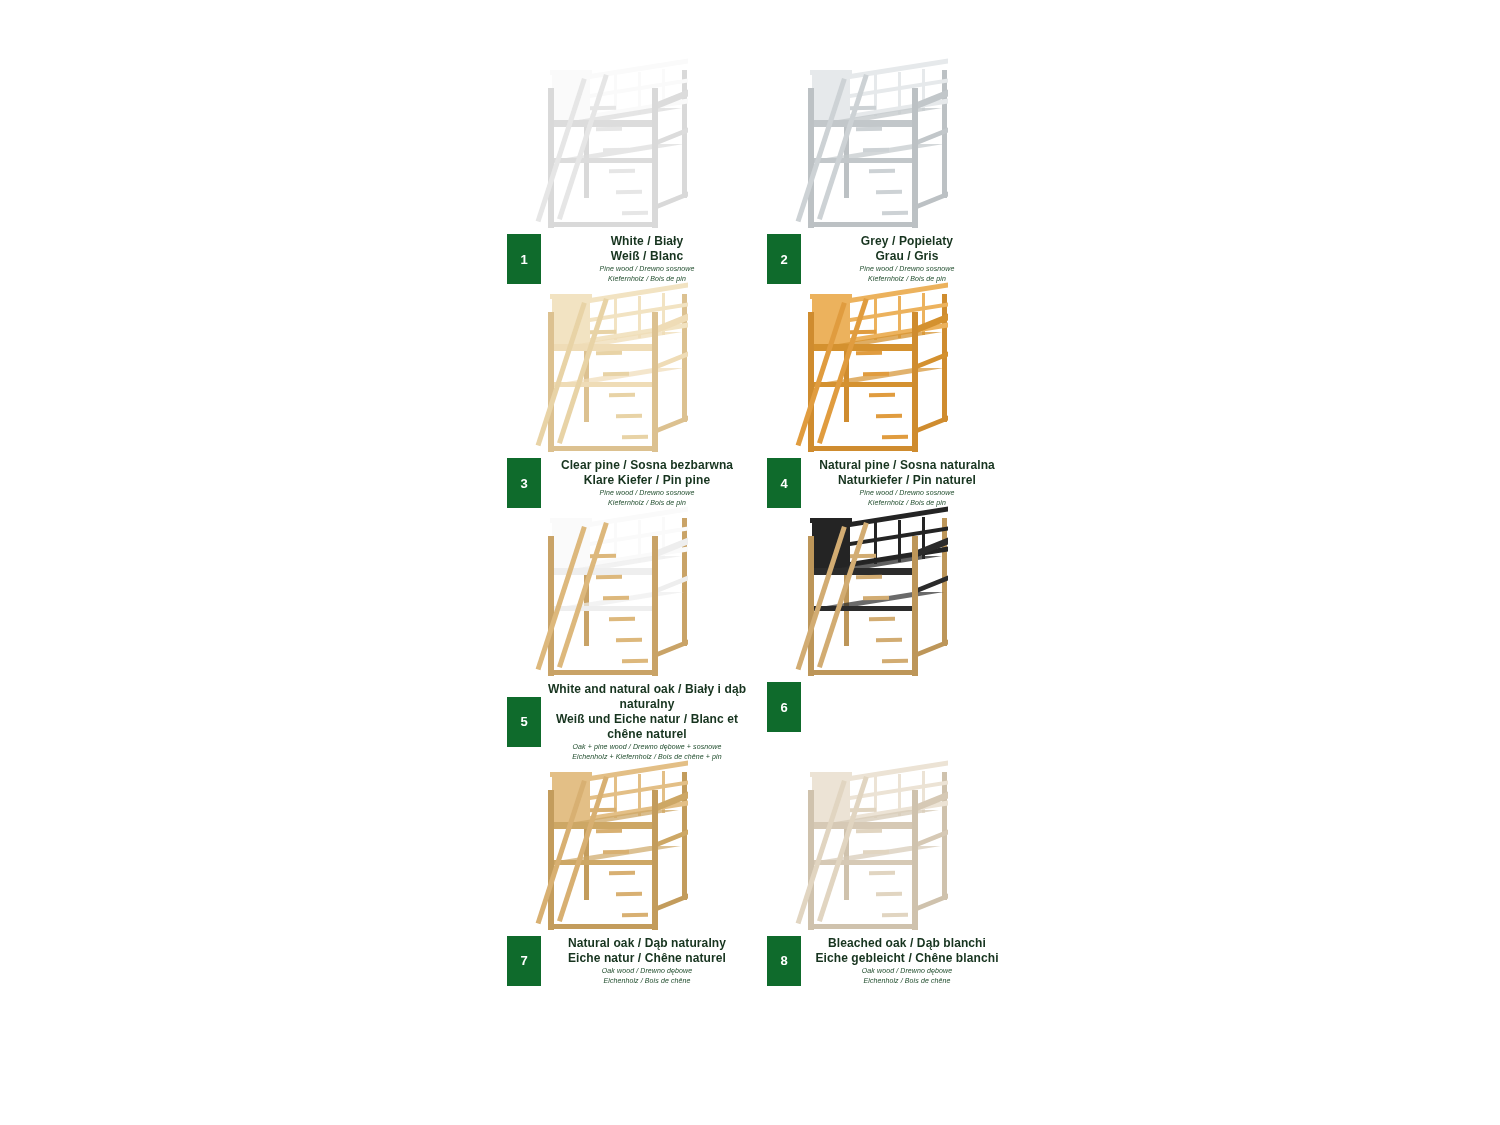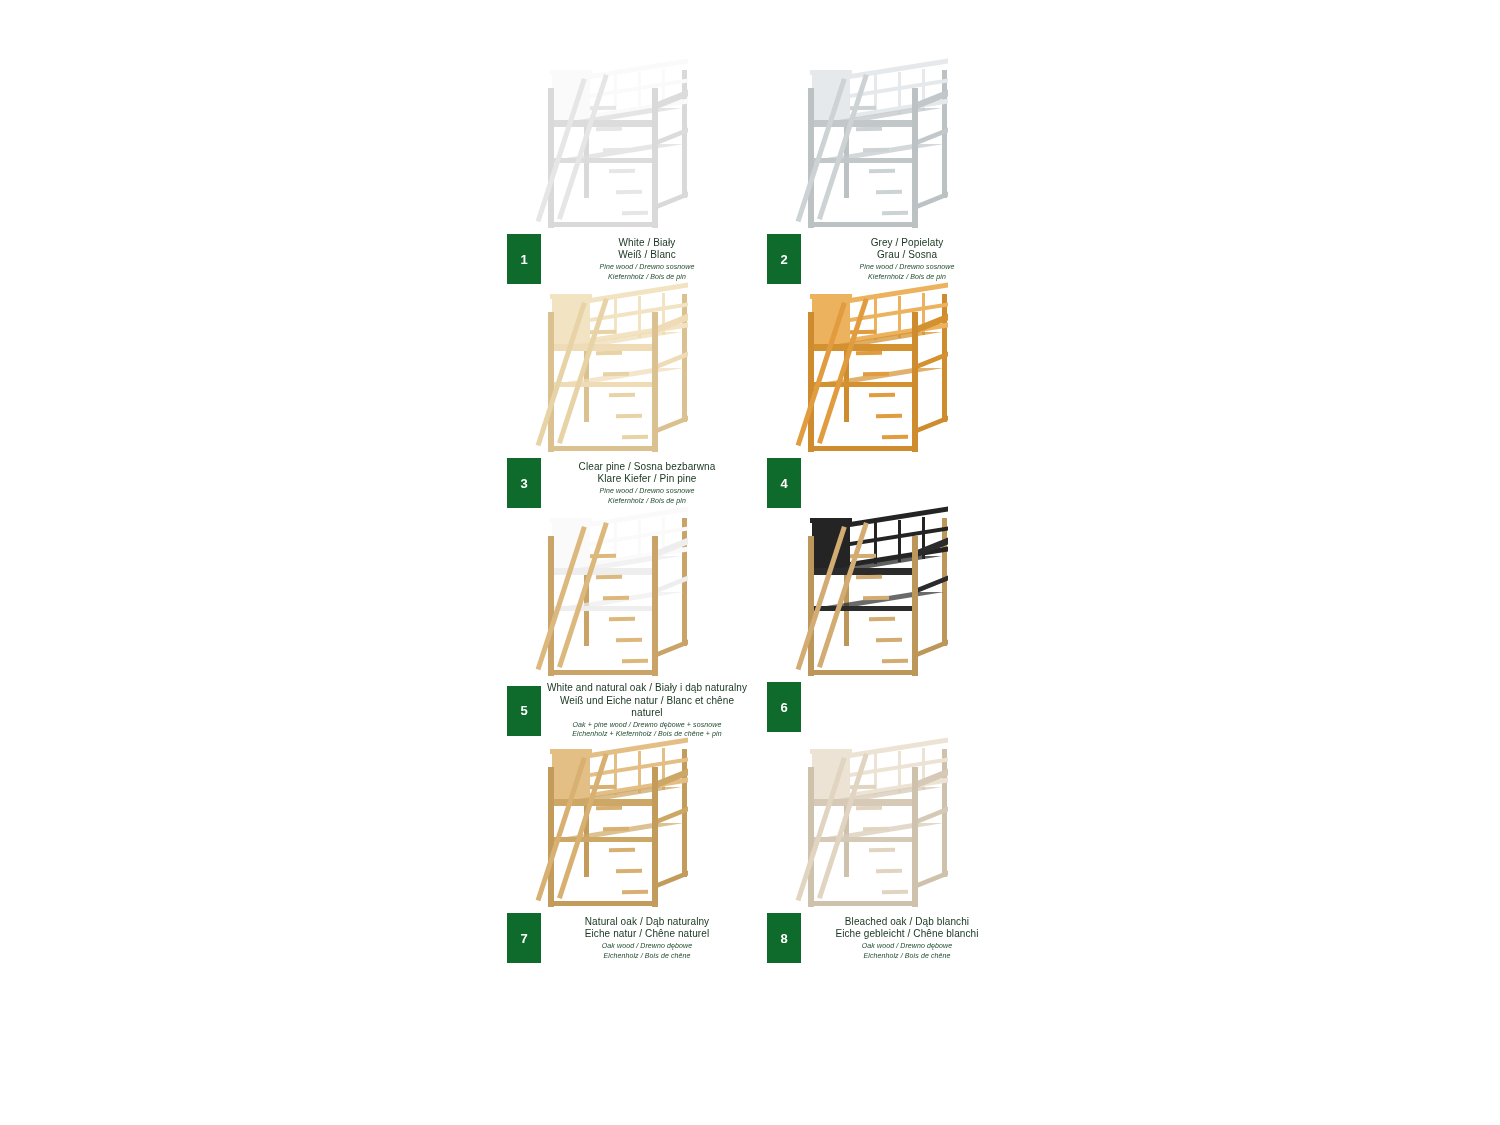--- a/index.html
+++ b/index.html
@@ -60,22 +60,22 @@
     justify-content: center;
     flex: 0 0 auto;
   }
   .caption {
     flex: 1 1 auto;
     text-align: center;
     padding: 0 4px;
     line-height: 1.25;
   }
   .cap-main {
-    font-size: 10px;
-    font-weight: normal;
+    font-size: 12px;
+    font-weight: bold;
     color: #17341f;
     letter-spacing: 0.1px;
     text-align: center;
   }
   .cap-sub {
     font-size: 7px;
     font-style: italic;
     color: #1d4a2a;
     letter-spacing: 0.1px;
     margin-top: 1px;
@@ -222,21 +222,21 @@
               <i class="rung r5 lad" style="background: rgb(205, 210, 213);"></i>
               <i class="rung r6 lad" style="background: rgb(205, 210, 213);"></i>
             <i class="foot-front" style="background: rgb(188, 193, 196);"></i>
               <i class="foot-side" style="background: rgb(188, 193, 196);"></i>
           </div>
         </div>
         <div class="caption-row">
           <div class="badge">2</div>
           <div class="caption">
             <div class="cap-main">Grey / Popielaty</div>
-            <div class="cap-main">Grau / Sosna</div>
+            <div class="cap-main">Grau / Gris</div>
             <div class="cap-sub">Pine wood / Drewno sosnowe</div>
             <div class="cap-sub">Kiefernholz / Bois de pin</div>
           </div>
         </div>
       </div>
     </div>
 
     <div class="row">
       <div class="cell">
         <div class="imgbox">
@@ -312,20 +312,26 @@
               <i class="rung r3 lad" style="background: rgb(224, 156, 63);"></i>
             <i class="rung r4 lad" style="background: rgb(224, 156, 63);"></i>
               <i class="rung r5 lad" style="background: rgb(224, 156, 63);"></i>
               <i class="rung r6 lad" style="background: rgb(224, 156, 63);"></i>
             <i class="foot-front" style="background: rgb(207, 140, 47);"></i>
               <i class="foot-side" style="background: rgb(207, 140, 47);"></i>
           </div>
         </div>
         <div class="caption-row">
           <div class="badge">4</div>
+          <div class="caption">
+            <div class="cap-main">Natural pine / Sosna naturalna</div>
+            <div class="cap-main">Naturkiefer / Pin naturel</div>
+            <div class="cap-sub">Pine wood / Drewno sosnowe</div>
+            <div class="cap-sub">Kiefernholz / Bois de pin</div>
+          </div>
         </div>
       </div>
     </div>
 
     <div class="row">
       <div class="cell">
         <div class="imgbox">
           <div class="bed">
             <i class="post-bl" style="background: rgb(201, 163, 103);"></i>
               <i class="post-br" style="background: rgb(201, 163, 103);"></i>

